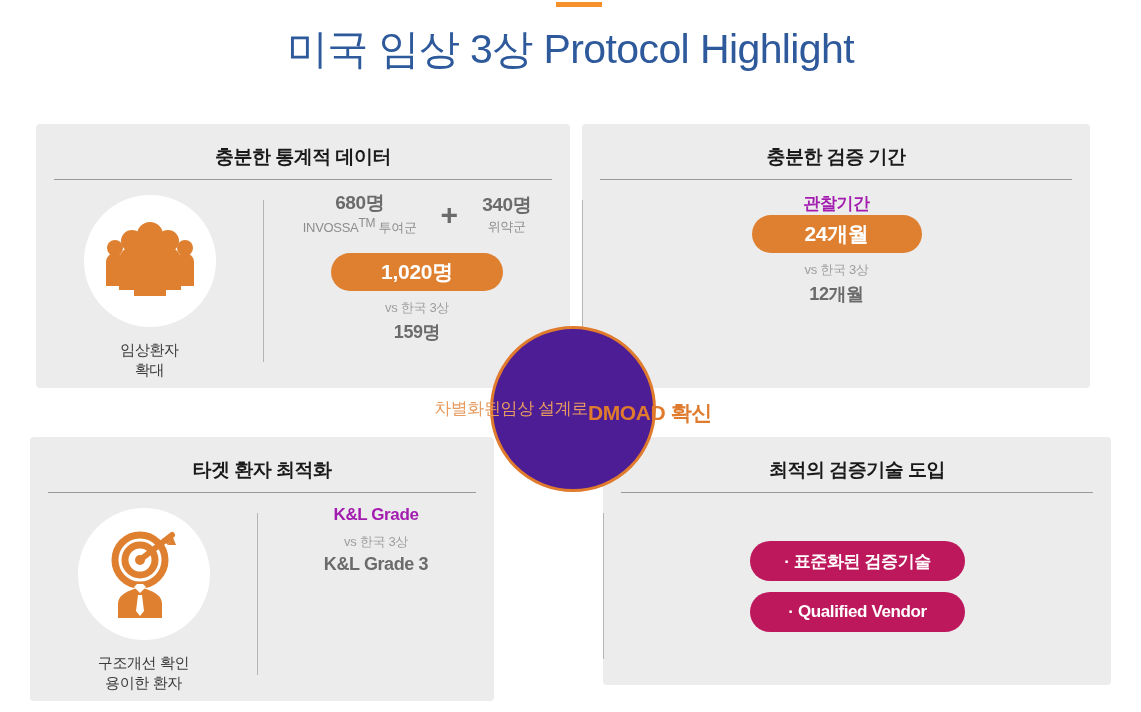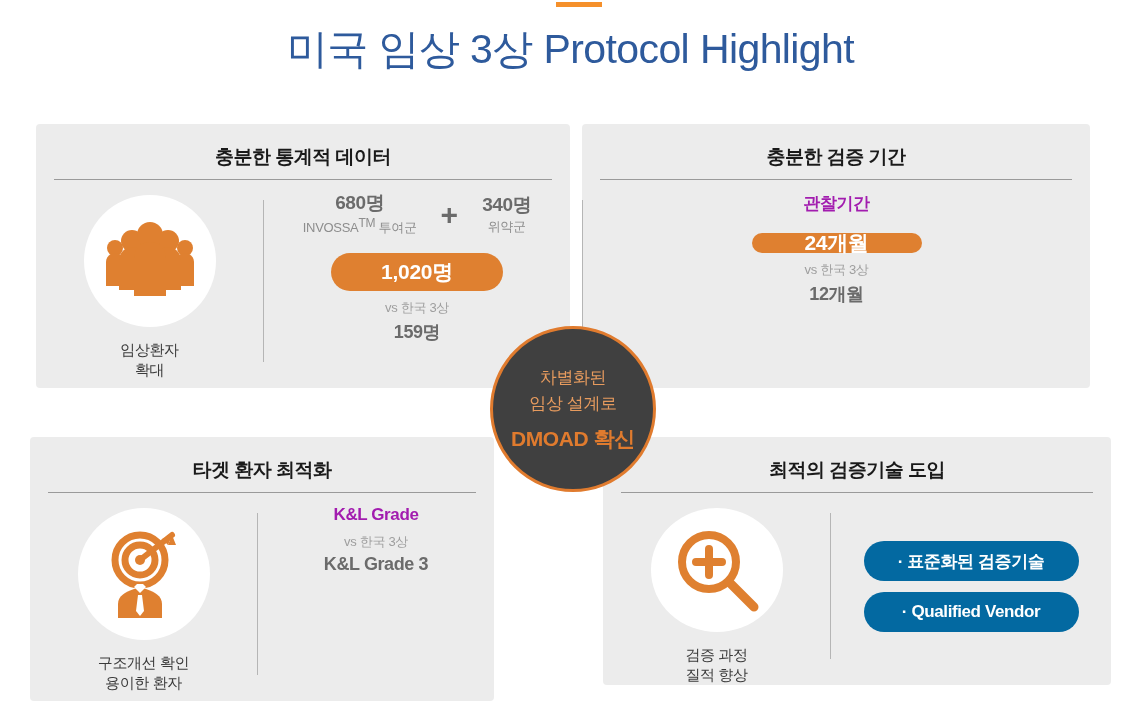--- a/index.html
+++ b/index.html
@@ -103,54 +103,54 @@
 
   
   .pill {
     background: #DF8030; color: #ffffff;
     border-radius: 22px;
     font-size: 21px; font-weight: bold; letter-spacing: -0.3px;
     display: flex; align-items: center; justify-content: center;
     white-space: nowrap;
   }
   .pill-wide  { width: 172px; height: 38px; margin-top: 16px; }
-  .pill-24    { width: 170px; height: 20px; margin-top: 18px; }
+  .pill-24    { width: 170px; height: 38px; }
   .pill-grade { width: 172px; height: 38px; margin-top: 18px; }
 
   
   .vs-block { margin-top: 8px; text-align: center; }
   .vs-label {
     font-size: 13px; color: #9e9e9e; letter-spacing: -0.3px;
     white-space: nowrap;
   }
   .vs-value {
     font-size: 18px; font-weight: bold; color: #6b6b6b;
     letter-spacing: -0.4px; white-space: nowrap; margin-top: 3px;
   }
 
   
   .tag-list {
     display: flex; flex-direction: column; gap: 11px;
     margin-top: 36px; align-items: center;
   }
   .tag-pill {
-    background: #0369a1; color: #ffffff;
+    background: #be185d; color: #ffffff;
     border-radius: 21px; height: 40px; min-width: 215px;
     padding: 0 22px;
     display: flex; align-items: center; justify-content: center;
     font-size: 17px; font-weight: bold; letter-spacing: -0.4px;
     white-space: nowrap;
   }
 
   
   .center-badge {
     position: absolute; left: 490px; top: 326px;
     width: 166px; height: 166px; border-radius: 50%;
-    background: #404040; border: 3px solid #E07B2E;
-    display: flex; flex-direction: column;
+    background: #4c1d95; border: 3px solid #E07B2E;
+    display: flex; flex-direction: row;
     align-items: center; justify-content: center;
     z-index: 5;
   }
   .cb-line {
     font-size: 17px; color: #E79B5E; letter-spacing: -0.4px;
     line-height: 1.55; white-space: nowrap;
   }
   .cb-strong {
     font-size: 21px; font-weight: bold; color: #E07B2E;
     letter-spacing: -0.4px; white-space: nowrap; margin-top: 8px;
@@ -268,33 +268,20 @@
           <div class="vs-value">K&amp;L Grade 3</div>
         </div>
       </div>
     </div>
   </section>
 
   <section class="panel" id="panel-br">
     <div class="panel-title">최적의 검증기술 도입</div>
     <div class="panel-rule"></div>
     <div class="panel-body">
-      <div class="side-left">
-        <div class="icon-circle">
-          <svg width="88" height="88" viewBox="0 0 88 88" aria-hidden="true">
-            <circle cx="36" cy="36" r="27" fill="none" stroke="#DF8030" stroke-width="8"></circle>
-            <path d="M36 23v26M23 36h26" stroke="#DF8030" stroke-width="8" stroke-linecap="round" fill="none"></path>
-            <path d="M56 56l25 25" stroke="#DF8030" stroke-width="9" stroke-linecap="round" fill="none"></path>
-          </svg>
-        </div>
-        <div class="icon-caption">
-          <span>검증 과정</span><br>
-          <span>질적 향상</span>
-        </div>
-      </div>
 
       <div class="vdivider"></div>
 
       <div class="side-right">
         <div class="tag-list">
           <div class="tag-pill">· 표준화된 검증기술</div>
           <div class="tag-pill">· Qualified Vendor</div>
         </div>
       </div>
     </div>

